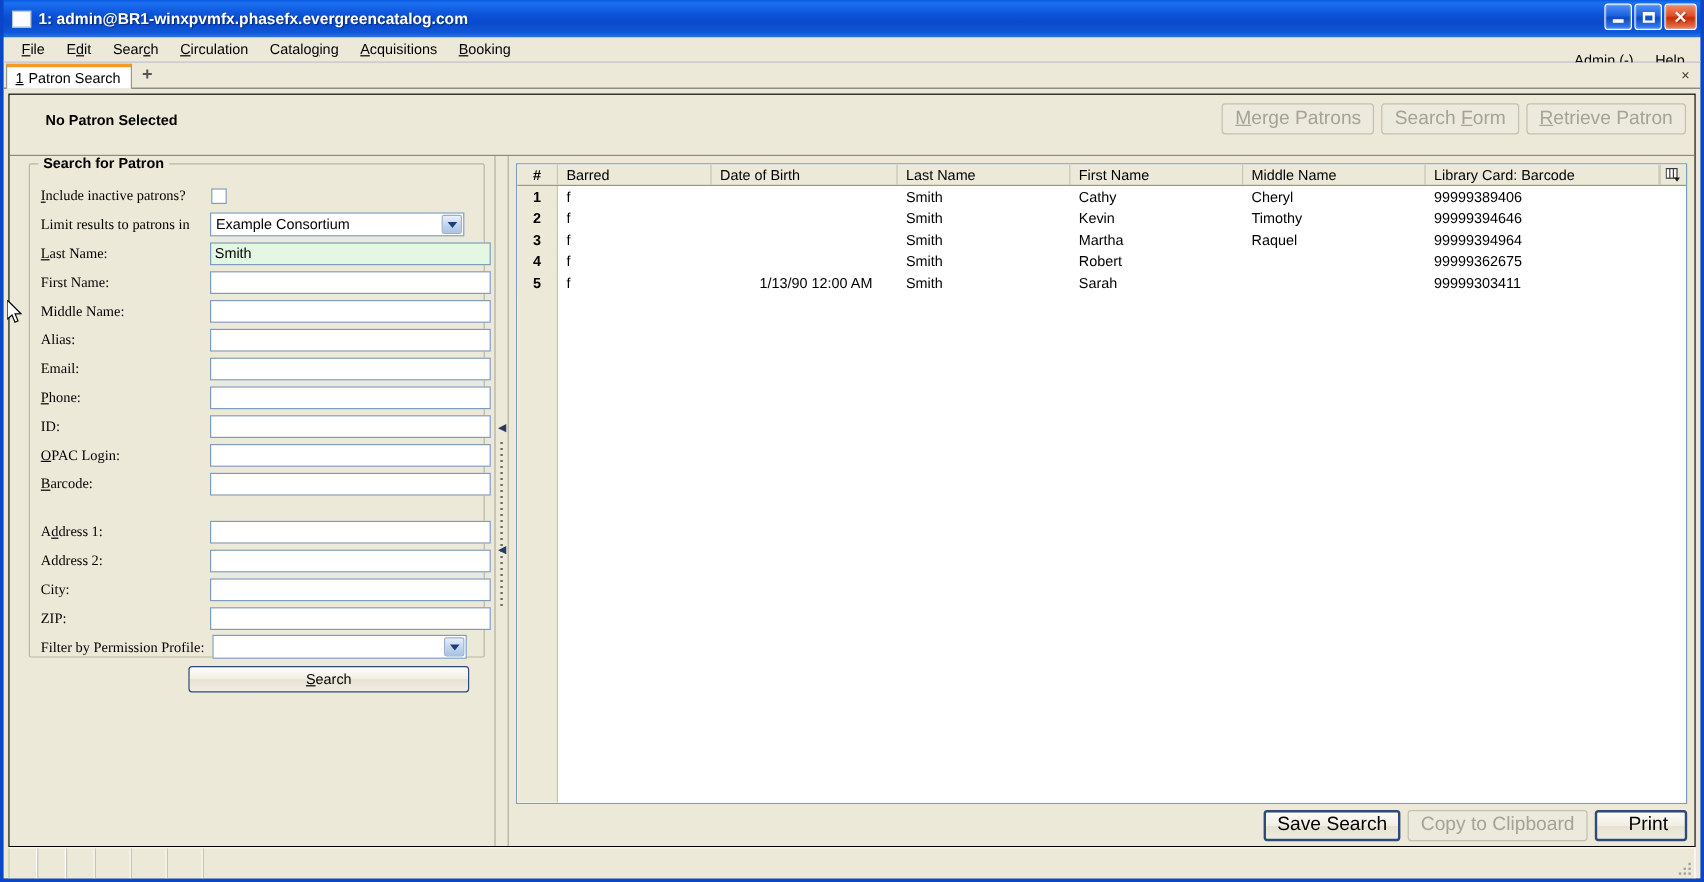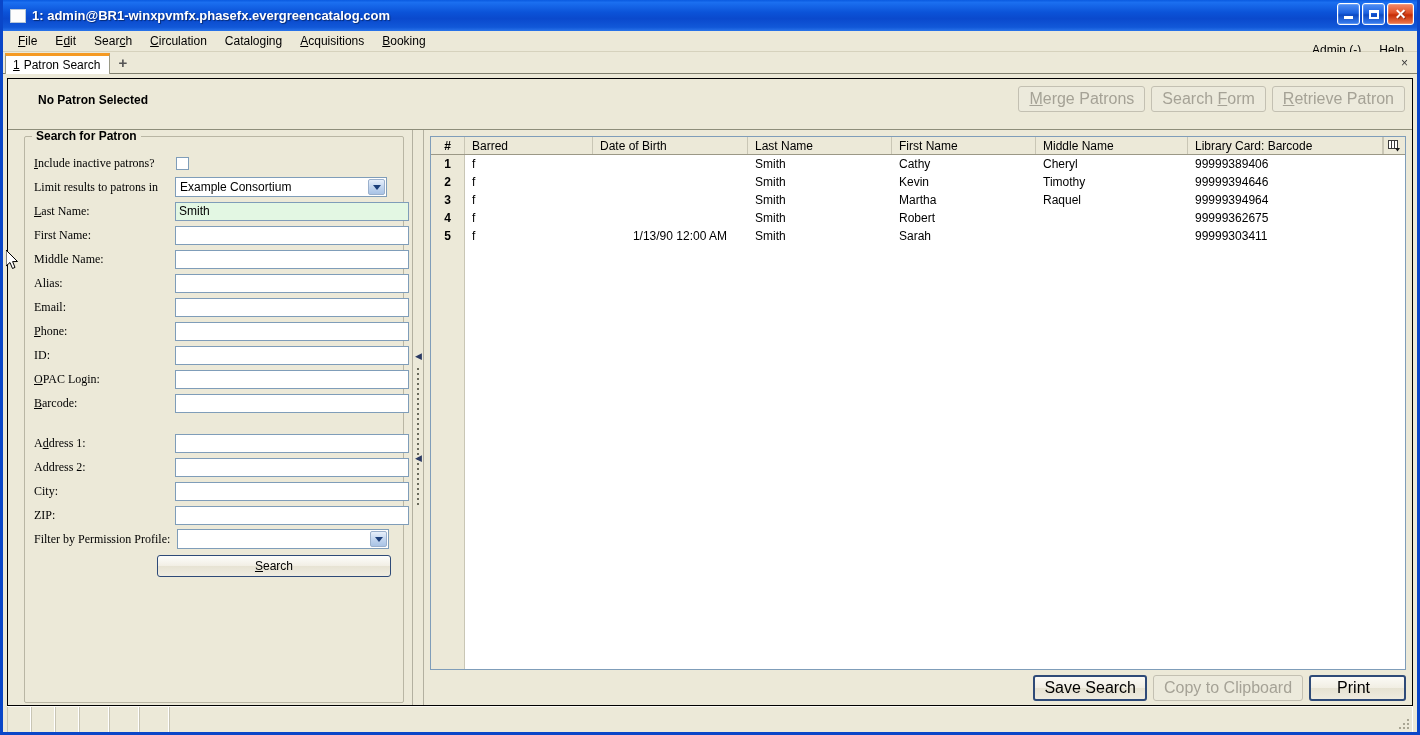--- a/index.html
+++ b/index.html
@@ -179,21 +179,21 @@
     flex: 0 0 404px;
     position: relative;
     padding: 6px 8px 0 16px;
     overflow: hidden;
   }
   #groupbox {
     border: 1px solid #b9b6a4;
     border-radius: 2px;
     padding: 14px 6px 12px 6px;
     position: relative;
-    height: 567px;
+    height: 412px;
   }
   #groupbox-title {
     position: absolute; left: 7px; top: -8px;
     background: #ece9d8;
     padding: 0 4px;
     font-weight: bold; font-size: 12px;
     color: #000;
   }
   .frow {
     display: flex; align-items: center;
@@ -610,21 +610,21 @@
                   <div class="gcell" style="flex:1 1 auto">99999303411</div>
                 </div>
 
               </div>
             </div>
           </div>
 
           <div id="grid-footer">
             <div class="btn default">Save Search</div>
             <div class="btn disabled">Copy to Clipboard</div>
-            <div class="btn default" style="padding-left:26px;padding-right:34px">Print</div>
+            <div class="btn default" style="padding-left:26px;padding-right:14px">Print</div>
           </div>
         </div>
 
       </div>
     </div>
 
     <div id="statusbar">
       <div class="stat-pane" style="width:24px"></div>
       <div class="stat-pane" style="width:24px"></div>
       <div class="stat-pane" style="width:24px"></div>

